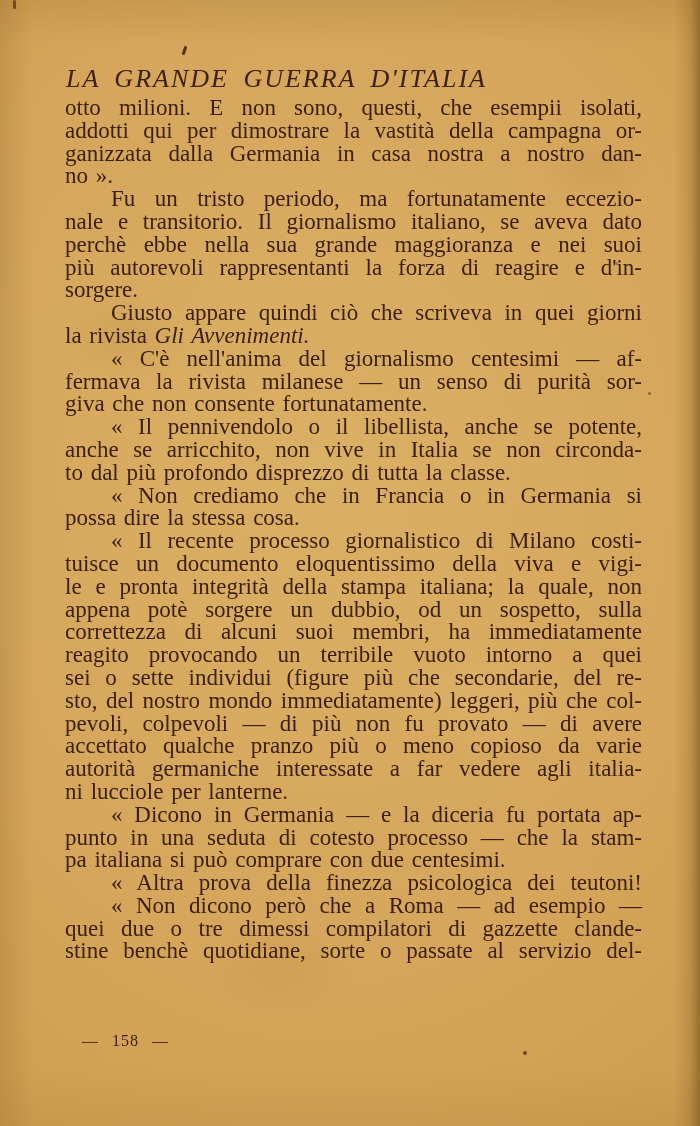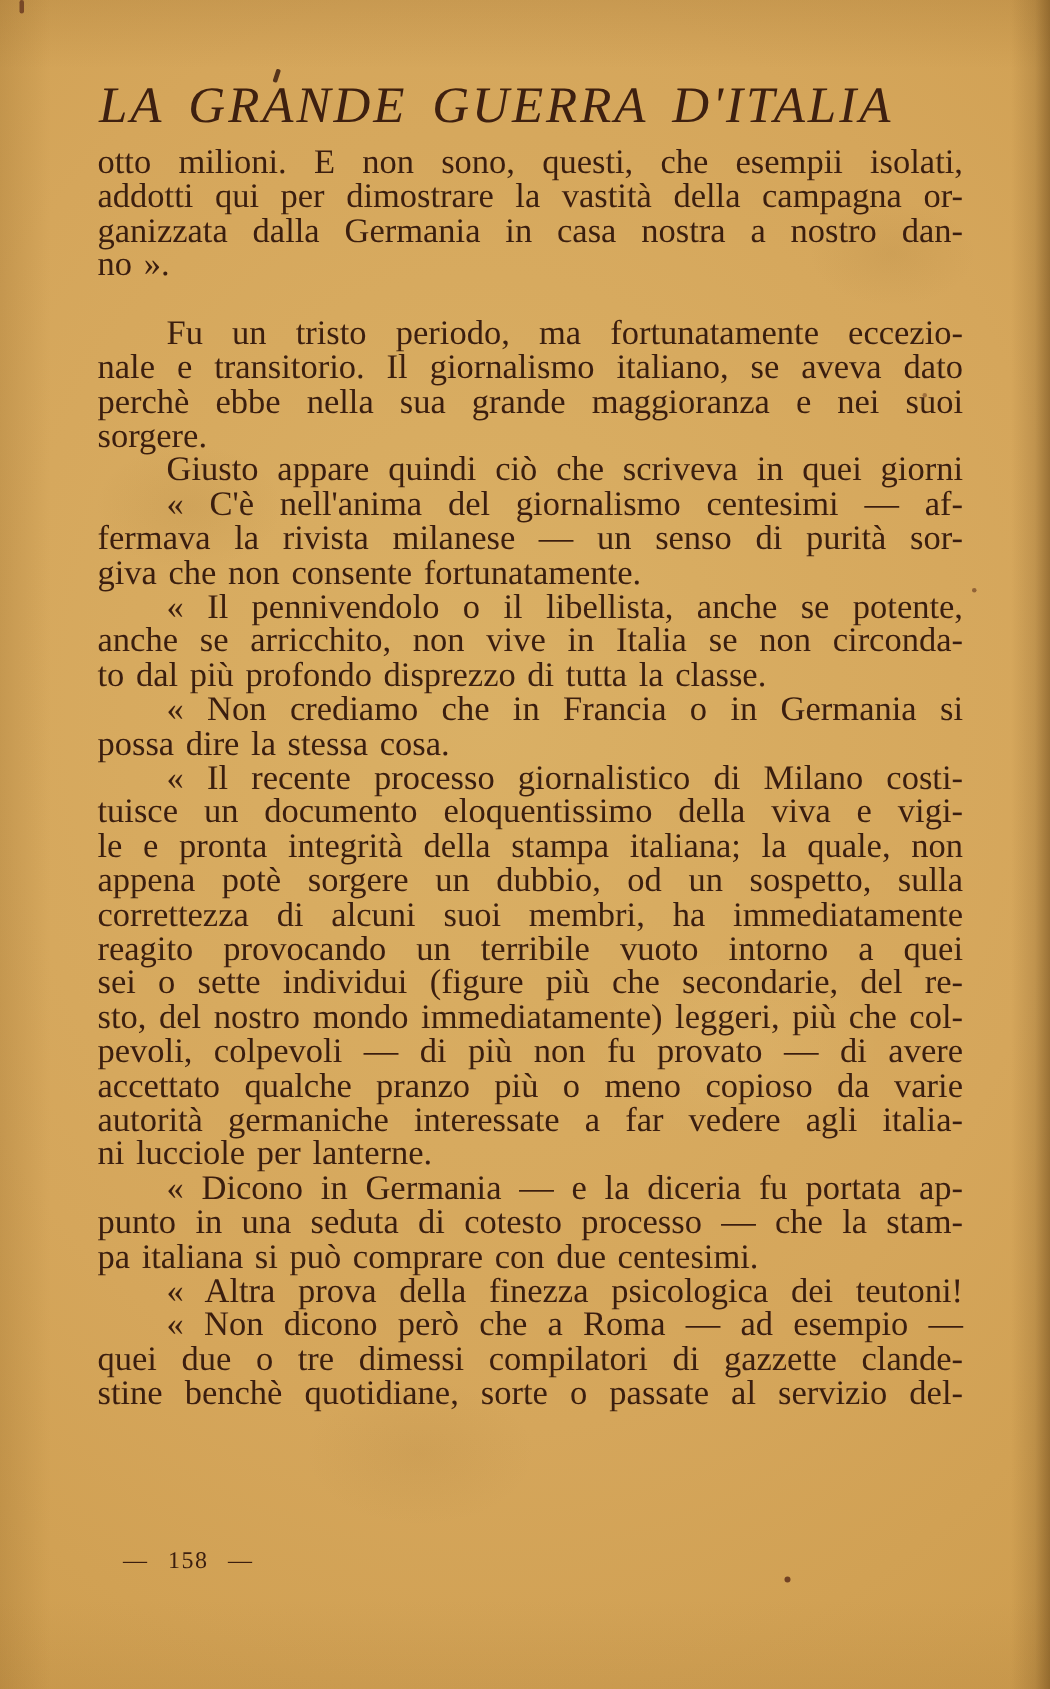--- a/index.html
+++ b/index.html
@@ -29,24 +29,24 @@
     pointer-events: none;
     background:
       radial-gradient(90px 60px at 18% 30%, rgba(120,80,25,0.08), rgba(0,0,0,0) 70%),
       radial-gradient(140px 90px at 70% 62%, rgba(255,230,170,0.10), rgba(0,0,0,0) 70%),
       radial-gradient(110px 70px at 40% 86%, rgba(120,80,25,0.07), rgba(0,0,0,0) 70%),
       radial-gradient(80px 50px at 85% 15%, rgba(120,80,25,0.08), rgba(0,0,0,0) 70%);
   }
   .running-header {
     position: absolute;
     left: 66px;
-    top: 52px;
+    top: 64px;
     width: 580px;
     font-style: italic;
-    font-size: 34px;
+    font-size: 26px;
     letter-spacing: 2px;
     word-spacing: 6px;
     white-space: nowrap;
     color: #3e2010;
   }
   .header-accent {
     position: absolute;
     left: 183px;
     top: 46px;
     width: 3px;
@@ -59,21 +59,21 @@
   .text-block {
     position: absolute;
     left: 65px;
     top: 97px;
     width: 577px;
     font-size: 23px;
     line-height: 22.8px;
     word-spacing: 2px;
   }
   .para { margin: 0; }
-  .para.gap { margin-top: 23px; }
+  .para.gap { }
   .para.indent .line:first-child { text-indent: 46px; }
   .line {
     text-align: justify;
     text-align-last: justify;
     text-justify: inter-word;
   }
   .line.nofill { text-align-last: left; }
   .page-number {
     position: absolute;
     left: 82px;
@@ -107,24 +107,26 @@
       <div class="para">
         <div class="line">otto milioni. E non sono, questi, che esempii isolati,</div>
         <div class="line">addotti qui per dimostrare la vastità della campagna or-</div>
         <div class="line">ganizzata dalla Germania in casa nostra a nostro dan-</div>
         <div class="line nofill">no ».</div>
       </div>
       <div class="para indent gap">
         <div class="line">Fu un tristo periodo, ma fortunatamente eccezio-</div>
         <div class="line">nale e transitorio. Il giornalismo italiano, se aveva dato</div>
         <div class="line">perchè ebbe nella sua grande maggioranza e nei suoi</div>
+        <div class="line">più autorevoli rappresentanti la forza di reagire e d'in-</div>
         <div class="line nofill">sorgere.</div>
       </div>
       <div class="para indent">
         <div class="line">Giusto appare quindi ciò che scriveva in quei giorni</div>
+        <div class="line nofill">la rivista <i>Gli Avvenimenti.</i></div>
       </div>
       <div class="para indent">
         <div class="line">« C'è nell'anima del giornalismo centesimi — af-</div>
         <div class="line">fermava la rivista milanese — un senso di purità sor-</div>
         <div class="line nofill">giva che non consente fortunatamente.</div>
       </div>
       <div class="para indent">
         <div class="line">« Il pennivendolo o il libellista, anche se potente,</div>
         <div class="line">anche se arricchito, non vive in Italia se non circonda-</div>
         <div class="line nofill">to dal più profondo disprezzo di tutta la classe.</div>

